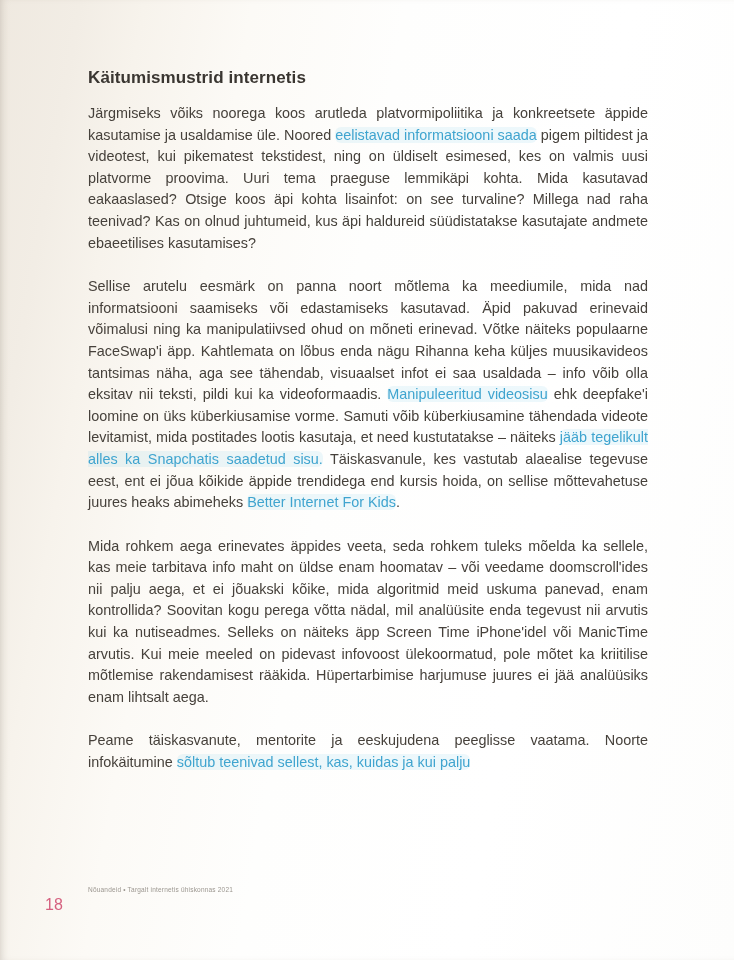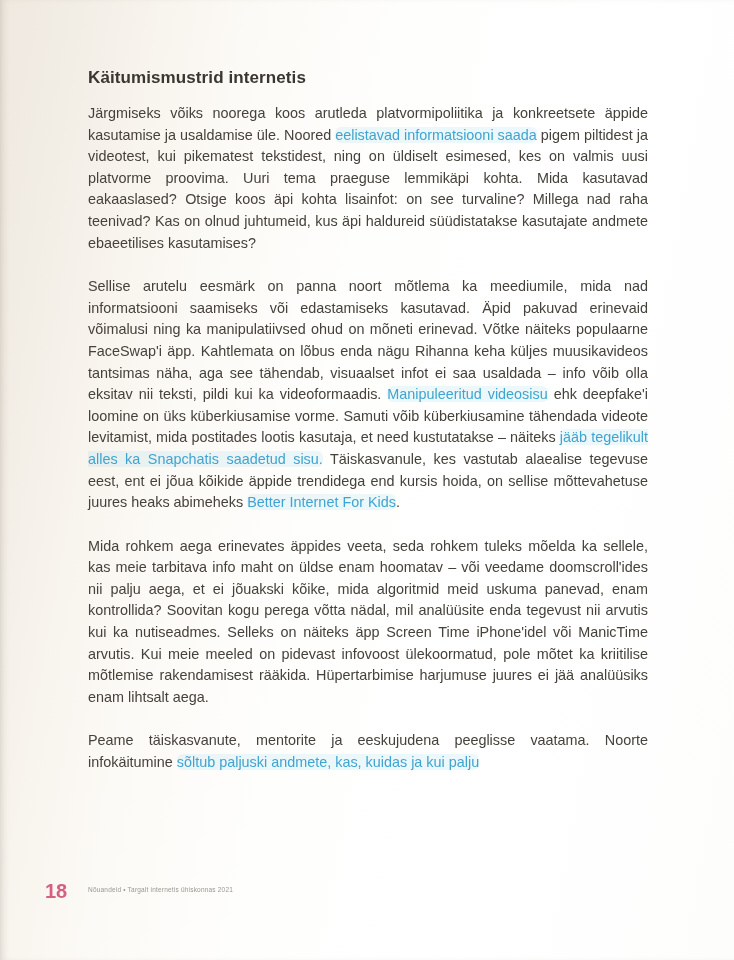--- a/index.html
+++ b/index.html
@@ -65,23 +65,23 @@
   .footer {
     position: absolute;
     left: 0;
     top: 876px;
     width: 734px;
     height: 30px;
   }
   .page-number {
     position: absolute;
     left: 45px;
-    top: 4px;
-    font-size: 20px;
-    font-weight: bold;
+    top: 20px;
+    font-size: 16px;
+    font-weight: normal;
     color: #d5617f;
   }
   .footer-note {
     position: absolute;
     left: 88px;
     top: 10px;
     font-size: 6.5px;
     color: #9b968f;
     letter-spacing: 0.2px;
   }
@@ -97,21 +97,21 @@
 
       <p class="para"><span>Järgmiseks võiks noorega koos arutleda platvormipoliitika ja konkreetsete äppide kasutamise ja usaldamise üle. Noored </span><a class="link">eelistavad informatsiooni saada</a><span> pigem piltidest ja videotest, kui pikematest tekstidest, ning on üldiselt esimesed, kes on valmis uusi platvorme proovima. Uuri tema praeguse lemmikäpi kohta. Mida kasutavad eakaaslased? Otsige koos äpi kohta lisainfot: on see turvaline? Millega nad raha teenivad? Kas on olnud juhtumeid, kus äpi haldureid süüdistatakse kasutajate andmete ebaeetilises kasutamises?</span></p>
 
       <p class="para"><span>Sellise arutelu eesmärk on panna noort mõtlema ka meediumile, mida nad informatsiooni saamiseks või edastamiseks kasutavad. Äpid pakuvad erinevaid võimalusi ning ka manipulatiivsed ohud on mõneti erinevad. Võtke näiteks populaarne FaceSwap'i äpp. Kahtlemata on lõbus enda nägu Rihanna keha küljes muusikavideos tantsimas näha, aga see tähendab, visuaalset infot ei saa usaldada – info võib olla eksitav nii teksti, pildi kui ka videoformaadis. </span><a class="link">Manipuleeritud videosisu</a><span> ehk </span><span class="it">deepfake'i</span><span> loomine on üks küberkiusamise vorme. Samuti võib küberkiusamine tähendada videote levitamist, mida postitades lootis kasutaja, et need kustutatakse – näiteks </span><a class="link">jääb tegelikult alles ka Snapchatis saadetud sisu.</a><span> Täiskasvanule, kes vastutab alaealise tegevuse eest, ent ei jõua kõikide äppide trendidega end kursis hoida, on sellise mõttevahetuse juures heaks abimeheks </span><a class="link">Better Internet For Kids</a><span>.</span></p>
 
       <p class="para"><span>Mida rohkem aega erinevates äppides veeta, seda rohkem tuleks mõelda ka sellele, kas meie tarbitava info maht on üldse enam hoomatav – või veedame </span><span class="it">doomscroll'ides</span><span> nii palju aega, et ei jõuakski kõike, mida algoritmid meid uskuma panevad, enam kontrollida? Soovitan kogu perega võtta nädal, mil analüüsite enda tegevust nii arvutis kui ka nutiseadmes. Selleks on näiteks äpp Screen Time iPhone'idel või ManicTime arvutis. Kui meie meeled on pidevast infovoost ülekoormatud, pole mõtet ka kriitilise mõtlemise rakendamisest rääkida. Hüpertarbimise harjumuse juures ei jää analüüsiks enam lihtsalt aega.</span></p>
     </section>
 
     <section>
 
-      <p class="para last"><span>Peame täiskasvanute, mentorite ja eeskujudena peeglisse vaatama. Noorte infokäitumine </span><a class="link">sõltub paljuski andmete, kas, kuidas ja kui palju</a></p>
+      <p class="para last"><span>Peame täiskasvanute, mentorite ja eeskujudena peeglisse vaatama. Noorte infokäitumine </span><a class="link">sõltub teenivad sellest, kas, kuidas ja kui palju</a></p>
     </section>
 
   </main>
 
   <footer class="footer">
     <span class="page-number">18</span>
     <span class="footer-note">Nõuandeid • Targalt internetis ühiskonnas 2021</span>
   </footer>
 </div>
 

